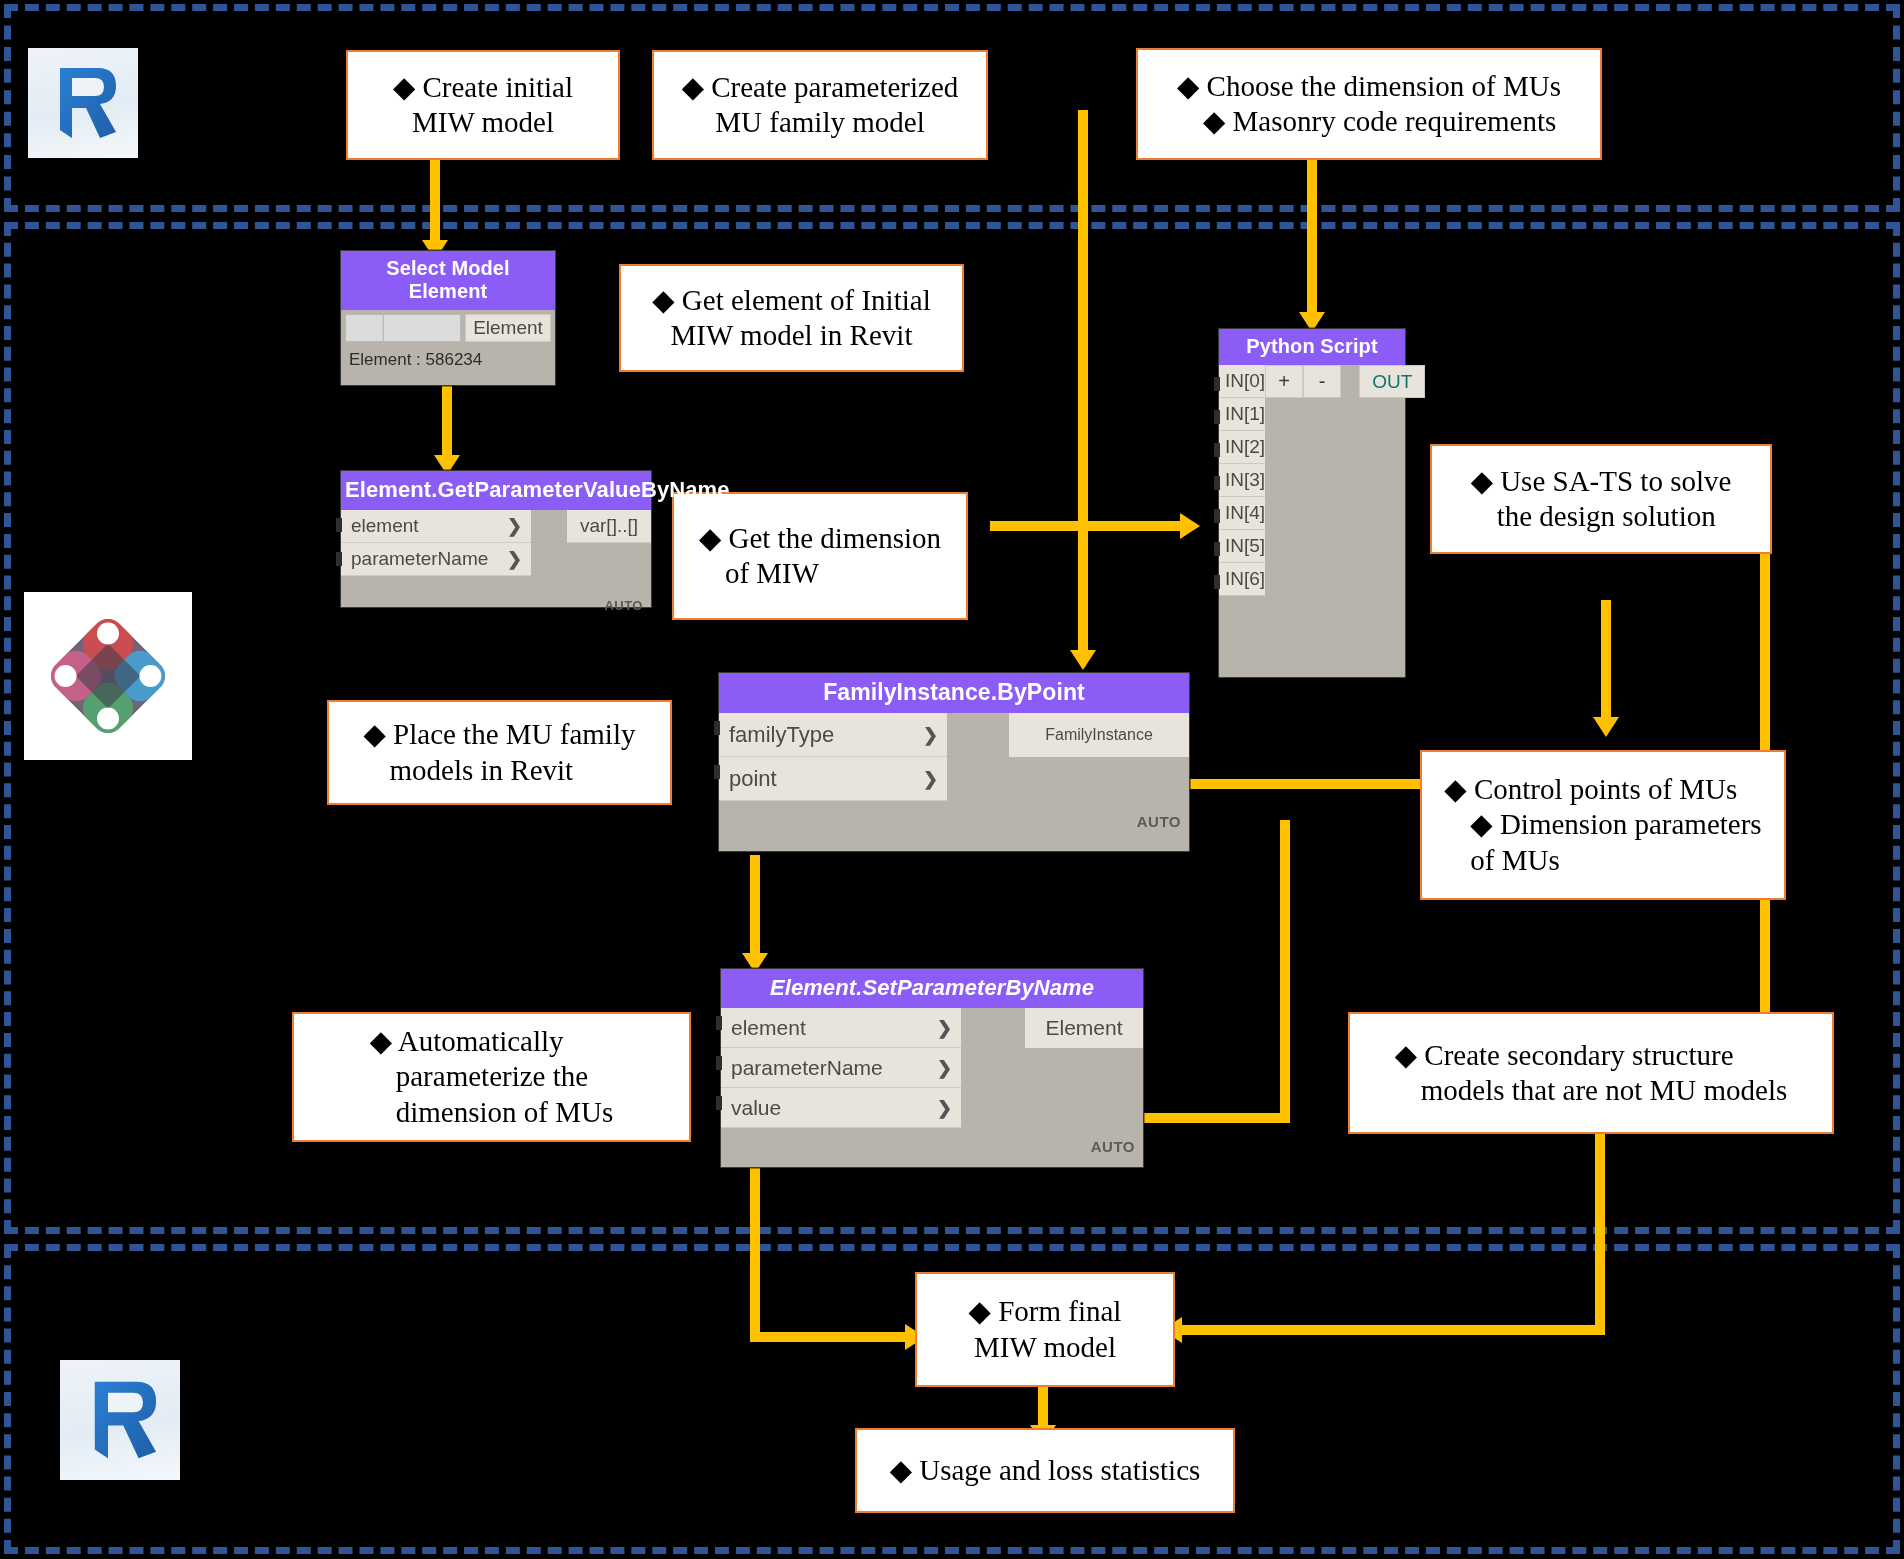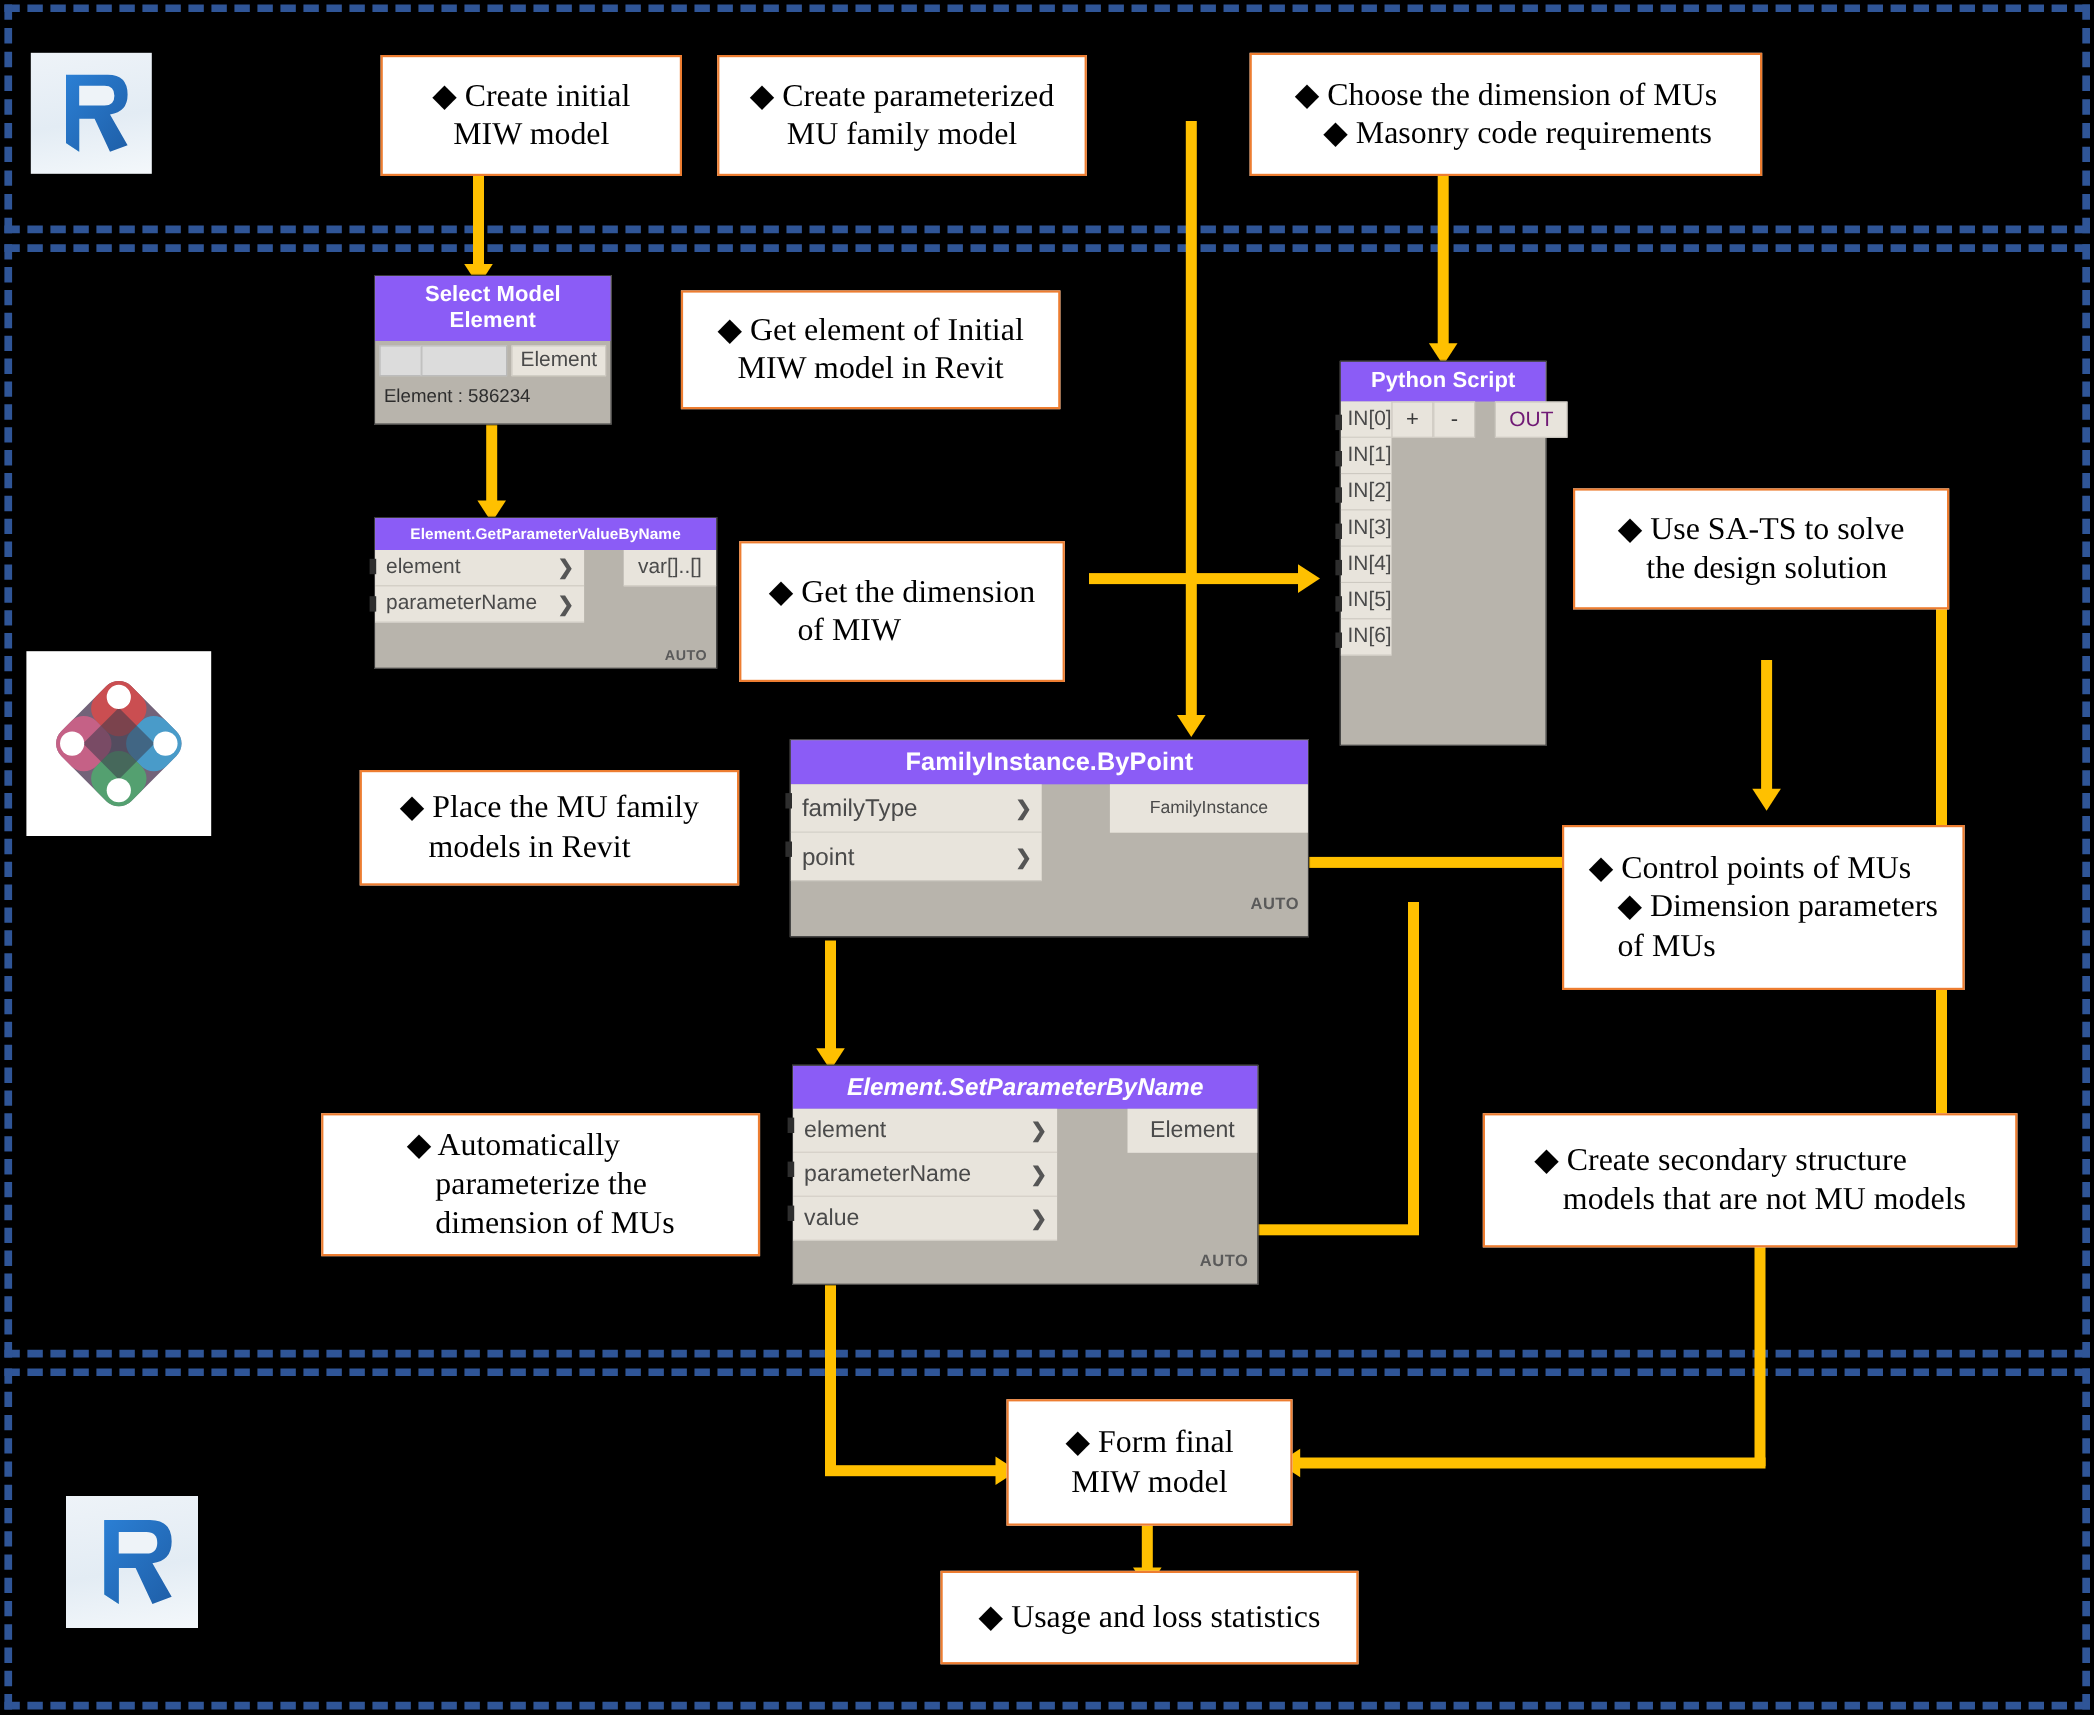--- a/index.html
+++ b/index.html
@@ -133,21 +133,21 @@
   .py-toprow { display:flex; height:33px; }
   .py-btn {
     background:#e8e4dc; border:1px solid #cdc9c1;
     width:38px; display:flex; align-items:center; justify-content:center;
     font-size:20px; color:#3b3b3b;
   }
   .py-out {
     background:#e8e4dc; border:1px solid #cdc9c1;
     margin-left:18px; padding:0 12px;
     display:flex; align-items:center; justify-content:center;
-    font-size:19px; color:#701a75;
+    font-size:19px; color:#0f766e;
   }
 
   
   .arw { position:absolute; background:#ffc000; }
   .arw-head { position:absolute; width:0; height:0; }
   .head-down { border-left:13px solid transparent; border-right:13px solid transparent; border-top:20px solid #ffc000; }
   .head-left { border-top:13px solid transparent; border-bottom:13px solid transparent; border-right:20px solid #ffc000; }
   .head-right{ border-top:13px solid transparent; border-bottom:13px solid transparent; border-left:20px solid #ffc000; }
 
   
@@ -335,21 +335,21 @@
       <div class="sme-btnrow">
         <div class="sme-btn blank"></div>
         <div class="sme-btn"></div>
         <div class="sme-out">Element</div>
       </div>
       <div class="sme-text">Element : 586234</div>
     </div>
   </div>
 
   <div class="node" style="left:340px; top:470px; width:312px; height:138px;">
-    <div class="node-title" style="font-size:14px;">Element.GetParameterValueByName</div>
+    <div class="node-title" style="font-size:22px;">Element.GetParameterValueByName</div>
     <div class="node-body">
       <div class="node-nub" style="top:8px;"></div>
       <div class="node-nub" style="top:42px;"></div>
       <div class="port-row">
         <div class="port-in" style="width:190px;">
           <span>element</span>
           <span class="chev">❯</span>
         </div>
         <div style="flex:1;"></div>
         <div class="port-out" style="width:84px; border-bottom:1px solid #cfcbc3;">var[]..[]</div>

